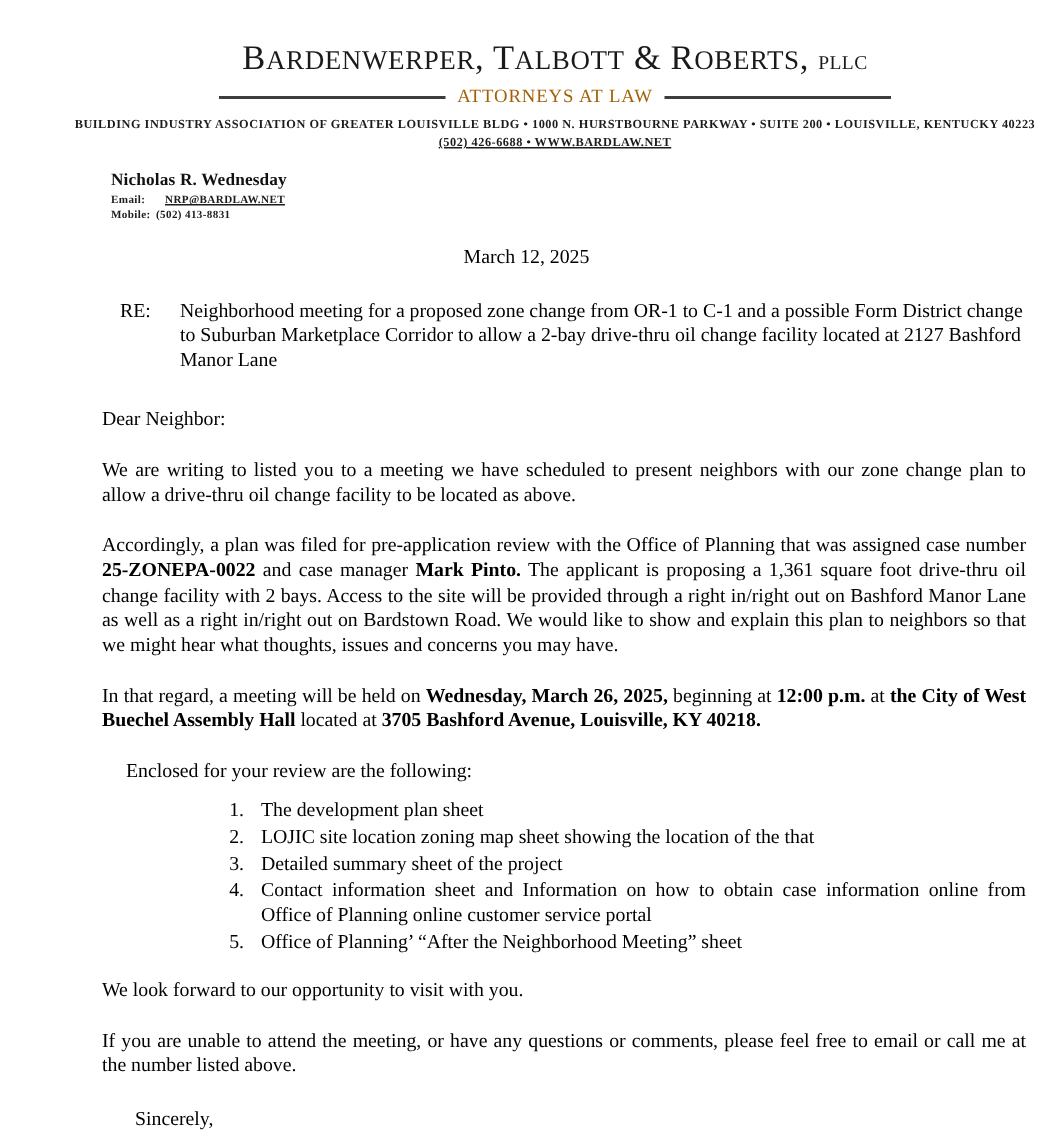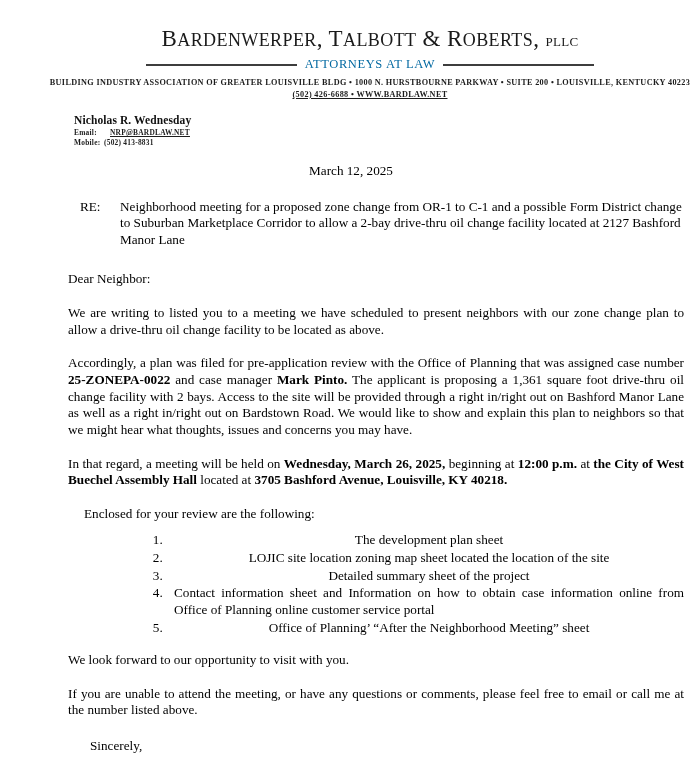--- a/index.html
+++ b/index.html
@@ -57,21 +57,21 @@
     flex: 1 1 auto;
     height: 2px;
     background: #3d3d3d;
   }
   .attorneys-label {
     flex: 0 0 auto;
     padding: 0 8px;
     font-size: 12.5px;
     letter-spacing: 0.6px;
     white-space: nowrap;
-    color: #0369a1;
+    color: #a16207;
   }
 
   .address-line {
     margin-top: 6px;
     font-size: 8.2px;
     letter-spacing: 0.35px;
     font-weight: bold;
     color: #1c1c1c;
     white-space: nowrap;
   }
@@ -157,21 +157,21 @@
     padding-left: 16px;
   }
   ol.enclosures {
     margin: 0 0 16px 0;
     padding-left: 98px;
     list-style-position: outside;
   }
   ol.enclosures li {
     margin-bottom: 1px;
     padding-left: 8px;
-    text-align: center;
+    text-align: left;
   }
   ol.enclosures li.justify {
     text-align: justify;
   }
   .sincerely {
     padding-left: 22px;
     margin-top: 19px;
   }
 
   
@@ -236,21 +236,21 @@
     </p>
 
     <p class="para">
       <span>In that regard, a meeting will be held on </span><b>Wednesday, March 26, 2025,</b><span> beginning at </span><b>12:00 p.m.</b><span> at </span><b>the City of West Buechel Assembly Hall</b><span> located at </span><b>3705 Bashford Avenue, Louisville, KY 40218.</b>
     </p>
 
     <div class="enclosed-lead">Enclosed for your review are the following:</div>
 
     <ol class="enclosures">
       <li>The development plan sheet</li>
-      <li>LOJIC site location zoning map sheet located the location of the site</li>
+      <li>LOJIC site location zoning map sheet showing the location of the that</li>
       <li>Detailed summary sheet of the project</li>
       <li class="justify">Contact information sheet and Information on how to obtain case information online from Office of Planning online customer service portal</li>
       <li>Office of Planning’ “After the Neighborhood Meeting” sheet</li>
     </ol>
 
     <p class="para nojust">We look forward to our opportunity to visit with you.</p>
 
     <p class="para">If you are unable to attend the meeting, or have any questions or comments, please feel free to email or call me at the number listed above.</p>
 
     <div class="sincerely">Sincerely,</div>

